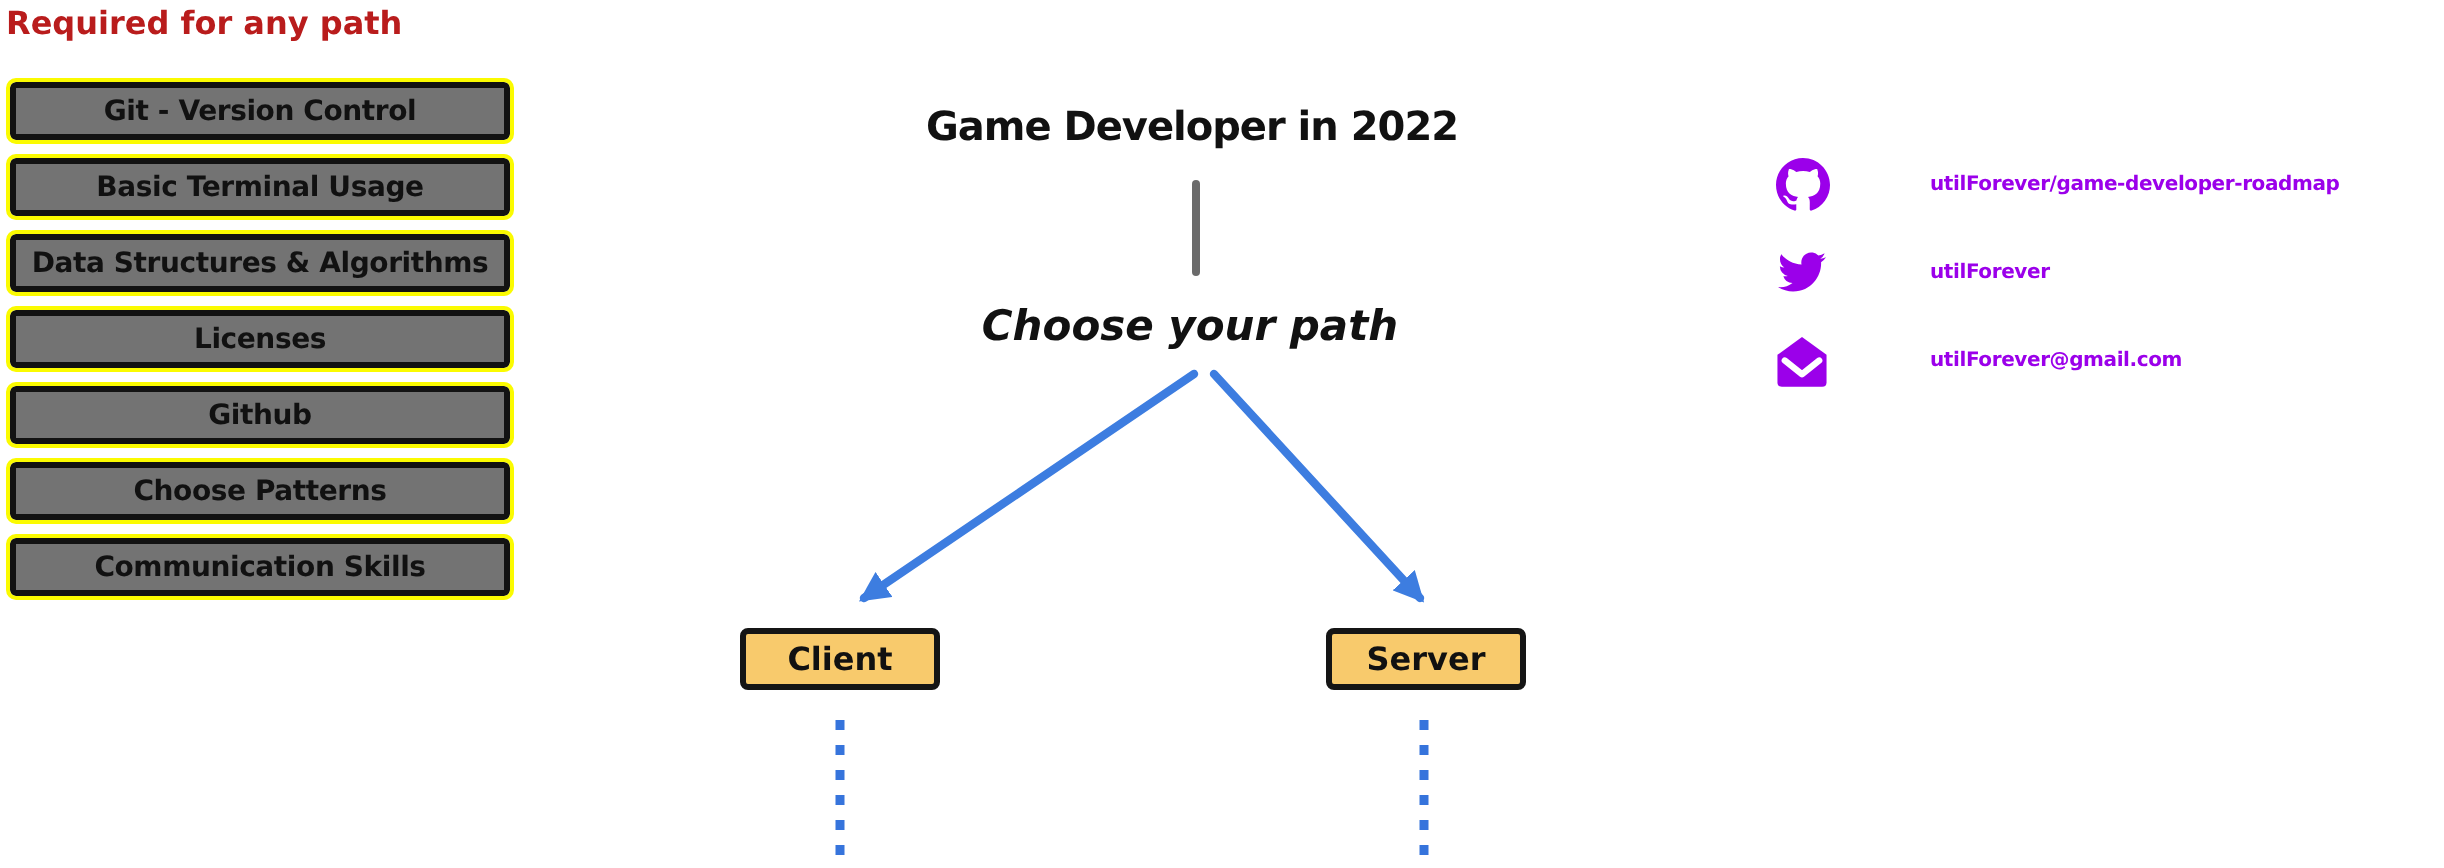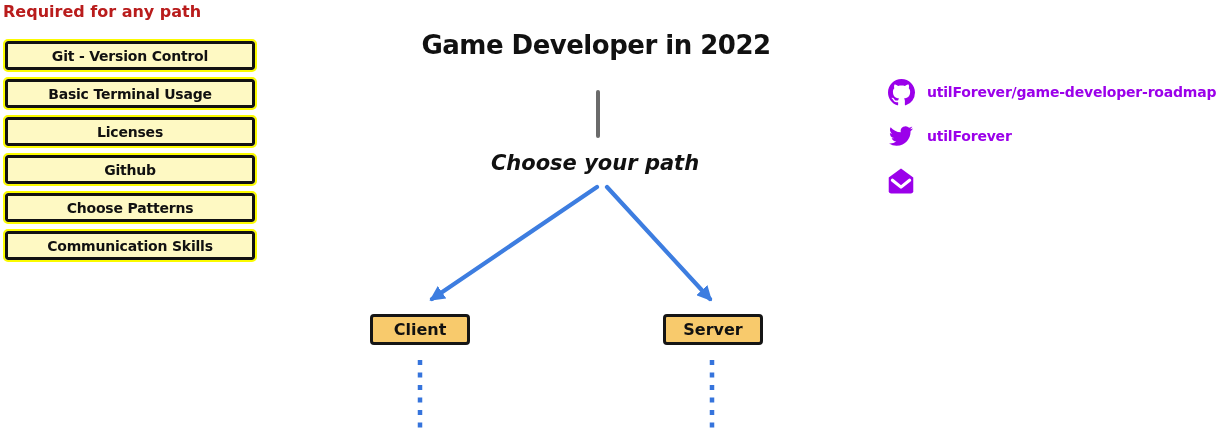--- a/index.html
+++ b/index.html
@@ -16,35 +16,35 @@
 
   
   .left-heading {
     position: absolute; left: 3px; top: 2px;
     font-size: 16px; color: #b91c1c;
     white-space: nowrap;
   }
   .req-list { position: absolute; left: 5px; top: 41px; }
   .req-box {
     width: 250px; height: 29px;
-    background: #fef9c3;
+    background: #737373;
     border: 3px solid #121212;
     outline: 2px solid #FBFB00;
     border-radius: 3px;
     margin-bottom: 9px;
     display: flex; align-items: center; justify-content: center;
     font-size: 14px; letter-spacing: -0.2px;
     white-space: nowrap;
   }
 
   
   .title {
-    position: absolute; left: 596px; top: 30px;
+    position: absolute; left: 596px; top: 51px;
     transform: translateX(-50%);
-    font-size: 26px; letter-spacing: -0.5px;
+    font-size: 20px; letter-spacing: -0.5px;
     white-space: nowrap;
   }
   .stem-line {
     position: absolute; left: 596px; top: 90px;
     width: 4px; height: 48px;
     background: #6B6B6B; border-radius: 2px;
   }
   .choose-path {
     position: absolute; left: 595px; top: 151px;
     transform: translateX(-50%);
@@ -72,31 +72,32 @@
   .link-row {
     display: flex; align-items: center;
     height: 28px; margin-bottom: 16px;
     cursor: pointer;
   }
   .link-row .icon-wrap {
     width: 30px; display: flex; align-items: center; justify-content: center;
     margin-right: 11px; flex: none;
   }
   .link-label {
-    font-size: 14px; color: #9B00EA;
-    letter-spacing: -0.2px; white-space: nowrap;
+    font-size: 10px; color: #9B00EA;
+    letter-spacing: -0.2px; white-space: nowrap; margin-left: 38px;
   }
 </style>
 </head>
 <body>
 
 <div class="left-heading">Required for any path</div>
 <div class="req-list">
   <div class="req-box">Git - Version Control</div>
   <div class="req-box">Basic Terminal Usage</div>
+  <div class="req-box">Data Structures &amp; Algorithms</div>
   <div class="req-box">Licenses</div>
   <div class="req-box">Github</div>
   <div class="req-box">Choose Patterns</div>
   <div class="req-box">Communication Skills</div>
 </div>
 
 <div class="title">Game Developer in 2022</div>
 <div class="stem-line"></div>
 <div class="choose-path">Choose your path</div>
 
@@ -135,15 +136,16 @@
     <span class="link-label">utilForever</span>
   </div>
 
   <div class="link-row">
     <span class="icon-wrap">
       <svg width="30" height="27" viewBox="0 0 24 22">
         <path d="M2 8.5 L12 1.2 L22 8.5 V19.8 Q22 21.5 20.2 21.5 H3.8 Q2 21.5 2 19.8 Z" fill="#9B00EA"></path>
         <path d="M5 10.8 L12 16.4 L19 10.8" fill="none" stroke="#ffffff" stroke-width="2.6" stroke-linecap="round" stroke-linejoin="round"></path>
       </svg>
     </span>
+    <span class="link-label">utilForever@gmail.com</span>
   </div>
 
 </div>
 
 </body></html>

